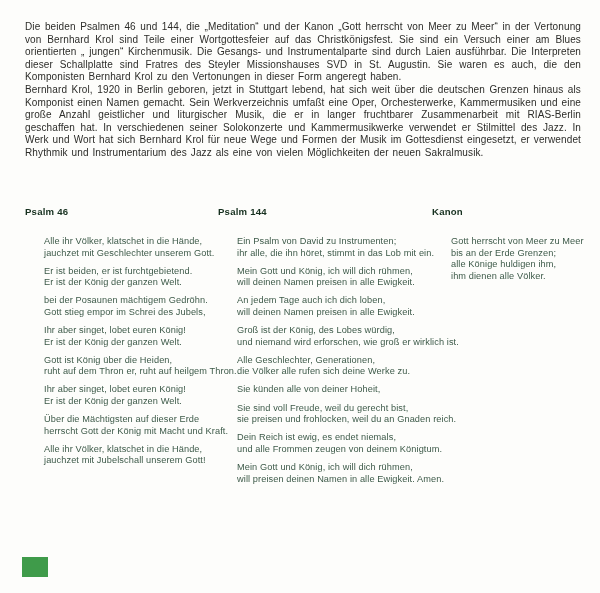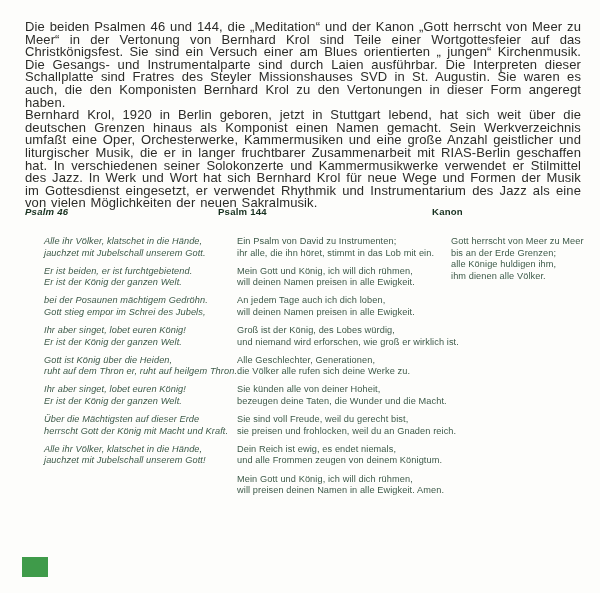--- a/index.html
+++ b/index.html
@@ -13,21 +13,21 @@
     overflow: hidden;
     background: var(--page-bg, #fdfdfb);
     font-family: "Liberation Sans", "DejaVu Sans", sans-serif;
   }
   .intro {
     position: absolute;
     left: 25px;
     top: 21px;
     width: 556px;
     color: var(--intro-color, #2c2c29);
-    font-size: 13px;
+    font-size: 10px;
     line-height: 12.6px;
     text-align: justify;
     letter-spacing: 0.12px;
     word-spacing: 1px;
   }
   .intro p {
     margin: 0;
   }
   .column {
     position: absolute;
@@ -46,21 +46,21 @@
     font-size: 9.2px;
     line-height: 11.6px;
     color: var(--verse-color, #3d5a49);
     letter-spacing: 0.1px;
   }
   .verse-line {
     display: block;
     white-space: nowrap;
     margin-left: 19px;
   }
-  #col-psalm46  { left: 25px;  width: 190px; font-style: italic; }
+  #col-psalm46  { left: 25px;  width: 190px; }
   #col-psalm144 { left: 218px; width: 215px; }
   #col-kanon    { left: 432px; width: 162px; }
   .green-mark {
     position: absolute;
     left: 22px;
     top: 557px;
     width: 26px;
     height: 20px;
     background: var(--mark-color, #3f9b4a);
   }
@@ -71,21 +71,21 @@
 <div class="intro">
   <p>Die beiden Psalmen 46 und 144, die „Meditation“ und der Kanon „Gott herrscht von Meer zu Meer“ in der Vertonung von Bernhard Krol sind Teile einer Wortgottesfeier auf das Christkönigsfest. Sie sind ein Versuch einer am Blues orientierten „ jungen“ Kirchenmusik. Die Gesangs- und Instrumentalparte sind durch Laien ausführbar. Die Interpreten dieser Schallplatte sind Fratres des Steyler Missionshauses SVD in St. Augustin. Sie waren es auch, die den Komponisten Bernhard Krol zu den Vertonungen in dieser Form angeregt haben.</p>
   <p>Bernhard Krol, 1920 in Berlin geboren, jetzt in Stuttgart lebend, hat sich weit über die deutschen Grenzen hinaus als Komponist einen Namen gemacht. Sein Werkverzeichnis umfaßt eine Oper, Orchesterwerke, Kammermusiken und eine große Anzahl geistlicher und liturgischer Musik, die er in langer fruchtbarer Zusammenarbeit mit RIAS-Berlin geschaffen hat. In verschiedenen seiner Solokonzerte und Kammermusikwerke verwendet er Stilmittel des Jazz. In Werk und Wort hat sich Bernhard Krol für neue Wege und Formen der Musik im Gottesdienst eingesetzt, er verwendet Rhythmik und Instrumentarium des Jazz als eine von vielen Möglichkeiten der neuen Sakralmusik.</p>
 </div>
 
 <div id="col-psalm46" class="column">
   <span class="column-title">Psalm 46</span>
   <div class="stanzas">
       <p class="stanza">
         <span class="verse-line">Alle ihr Völker, klatschet in die Hände,</span>
-        <span class="verse-line">jauchzet mit Jubelschall unserem Gott.</span>
+        <span class="verse-line">jauchzet mit Geschlechter unserem Gott.</span>
       </p>
       <p class="stanza">
         <span class="verse-line">Er ist beiden, er ist furchtgebietend.</span>
         <span class="verse-line">Er ist der König der ganzen Welt.</span>
       </p>
       <p class="stanza">
         <span class="verse-line">bei der Posaunen mächtigem Gedröhn.</span>
         <span class="verse-line">Gott stieg empor im Schrei des Jubels,</span>
       </p>
       <p class="stanza">
@@ -129,21 +129,20 @@
       <p class="stanza">
         <span class="verse-line">Groß ist der König, des Lobes würdig,</span>
         <span class="verse-line">und niemand wird erforschen, wie groß er wirklich ist.</span>
       </p>
       <p class="stanza">
         <span class="verse-line">Alle Geschlechter, Generationen,</span>
         <span class="verse-line">die Völker alle rufen sich deine Werke zu.</span>
       </p>
       <p class="stanza">
         <span class="verse-line">Sie künden alle von deiner Hoheit,</span>
-        <span class="verse-line">bezeugen deine Taten, die Wunder und die Macht.</span>
       </p>
       <p class="stanza">
         <span class="verse-line">Sie sind voll Freude, weil du gerecht bist,</span>
         <span class="verse-line">sie preisen und frohlocken, weil du an Gnaden reich.</span>
       </p>
       <p class="stanza">
         <span class="verse-line">Dein Reich ist ewig, es endet niemals,</span>
         <span class="verse-line">und alle Frommen zeugen von deinem Königtum.</span>
       </p>
       <p class="stanza">

